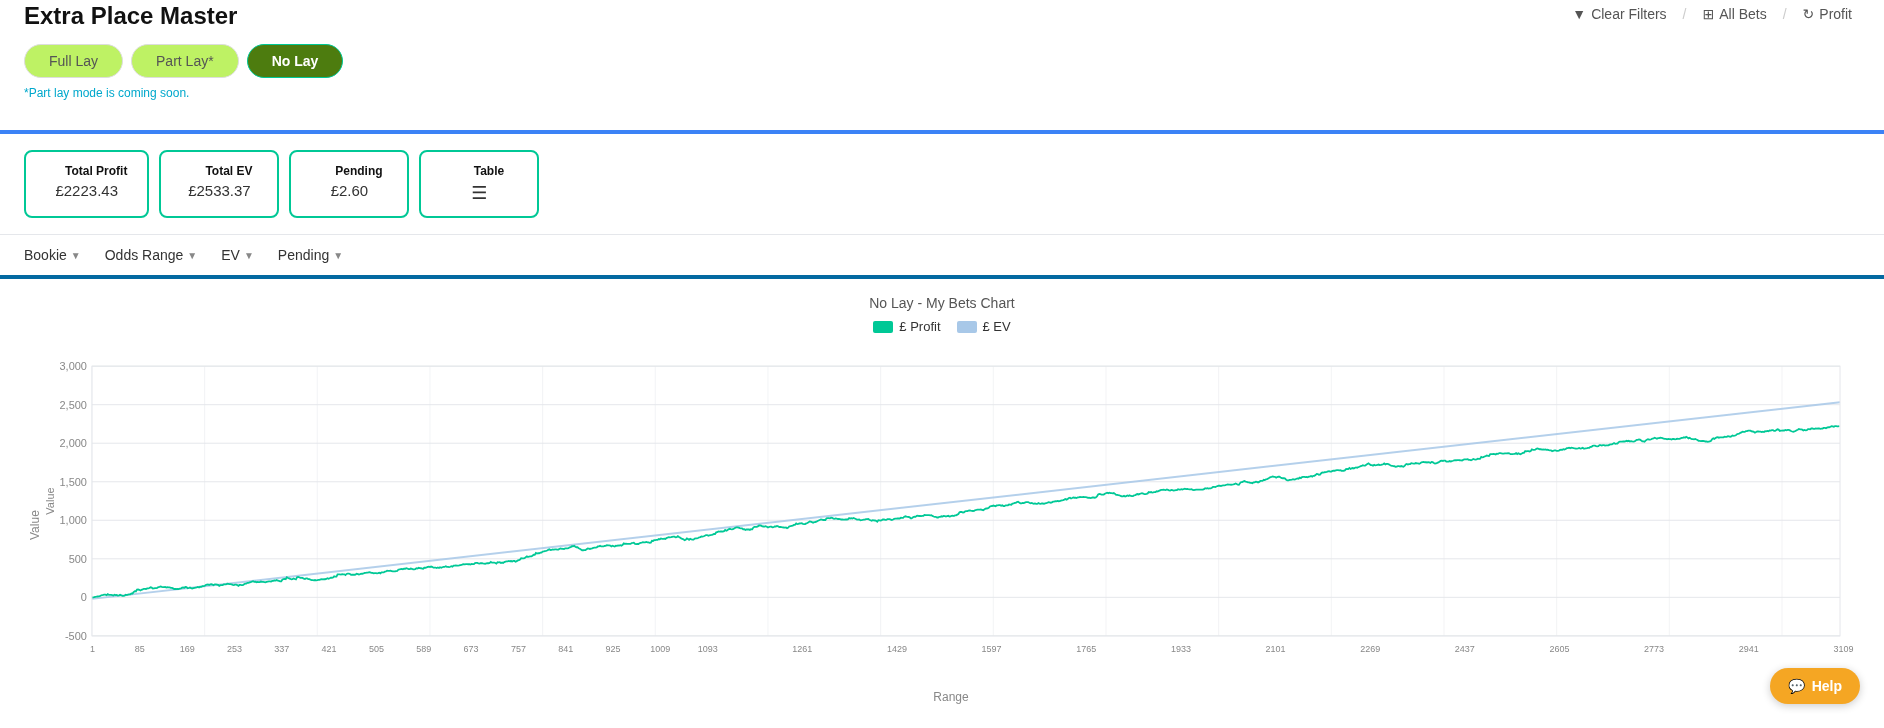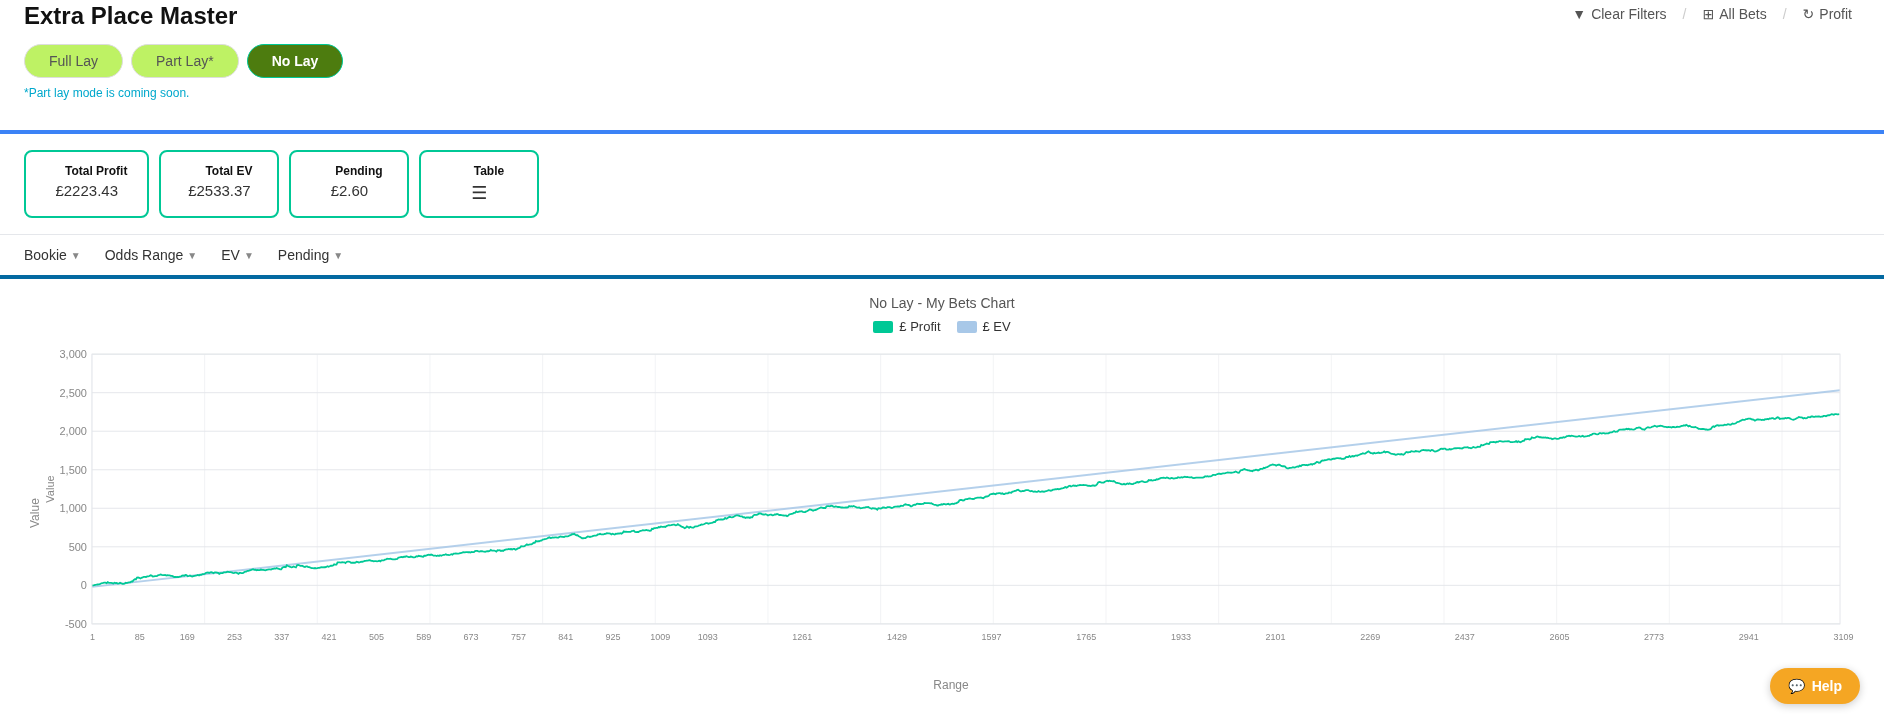--- a/index.html
+++ b/index.html
@@ -26,21 +26,21 @@
     .stat-label { font-size: 12px; font-weight: 700; color: #111; margin-bottom: 4px; margin-left: 19px; }
     .stat-value { font-size: 15px; color: #333; }
     .stat-icon { font-size: 18px; margin-top: 4px; }
     
     .filters-row { display: flex; align-items: center; gap: 24px; padding: 8px 24px 8px; border-bottom: 4px solid #0369a1; border-top: 1px solid #e5e7eb; }
     .filter-btn { display: flex; align-items: center; gap: 4px; cursor: pointer; color: #333; font-size: 14px; background: none; border: none; padding: 4px 0; }
     .filter-btn .caret { font-size: 10px; color: #888; }
     
     .chart-container { padding: 16px 24px 0; }
     .chart-title { text-align: center; font-size: 14px; color: #555; margin-bottom: 8px; }
-    .chart-legend { display: flex; align-items: center; justify-content: center; gap: 16px; font-size: 13px; }
+    .chart-legend { display: flex; align-items: center; justify-content: center; gap: 16px; margin-bottom: 12px; font-size: 13px; }
     .legend-item { display: flex; align-items: center; gap: 6px; }
     .legend-color { width: 20px; height: 12px; border-radius: 2px; }
     
     .chart-wrapper { display: flex; }
     .y-axis-label { writing-mode: vertical-rl; transform: rotate(180deg); font-size: 12px; color: #888; display: flex; align-items: center; justify-content: center; padding-right: 4px; }
     .chart-inner { flex: 1; }
     .x-axis-label { text-align: center; font-size: 12px; color: #888; margin-top: 4px; }
     
     .help-btn { position: fixed; bottom: 24px; right: 24px; background: #f5a623; color: #fff; border: none; border-radius: 24px; padding: 10px 18px; font-size: 14px; font-weight: 600; cursor: pointer; display: flex; align-items: center; gap: 6px; box-shadow: 0 2px 8px rgba(0,0,0,0.2); }
   </style>

